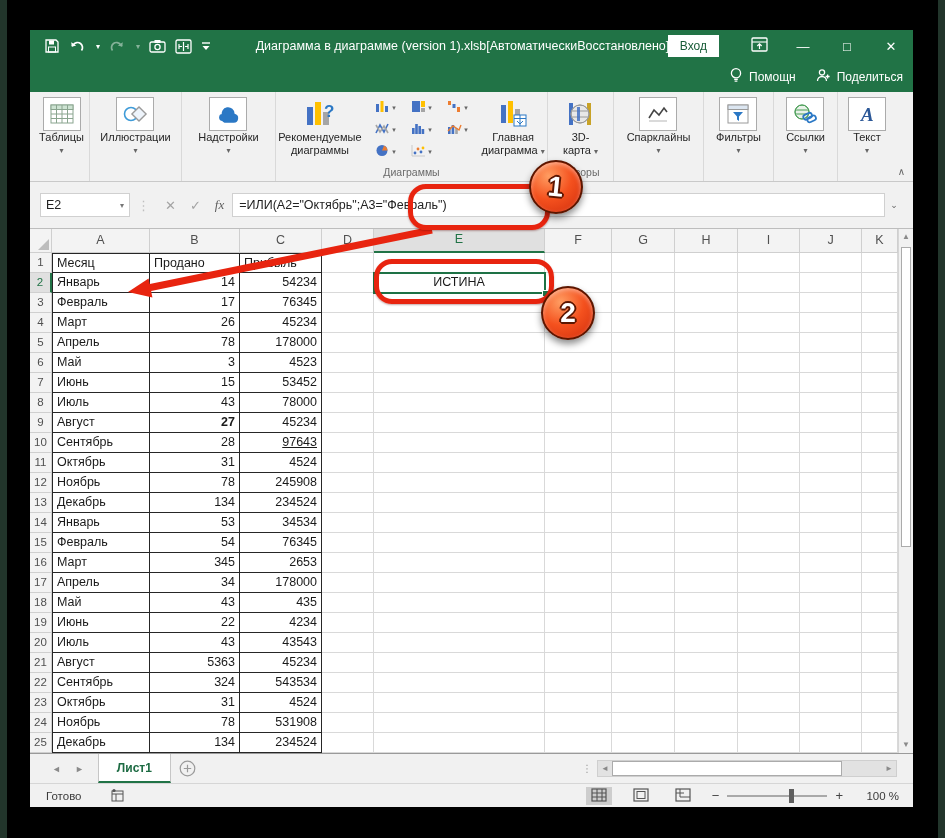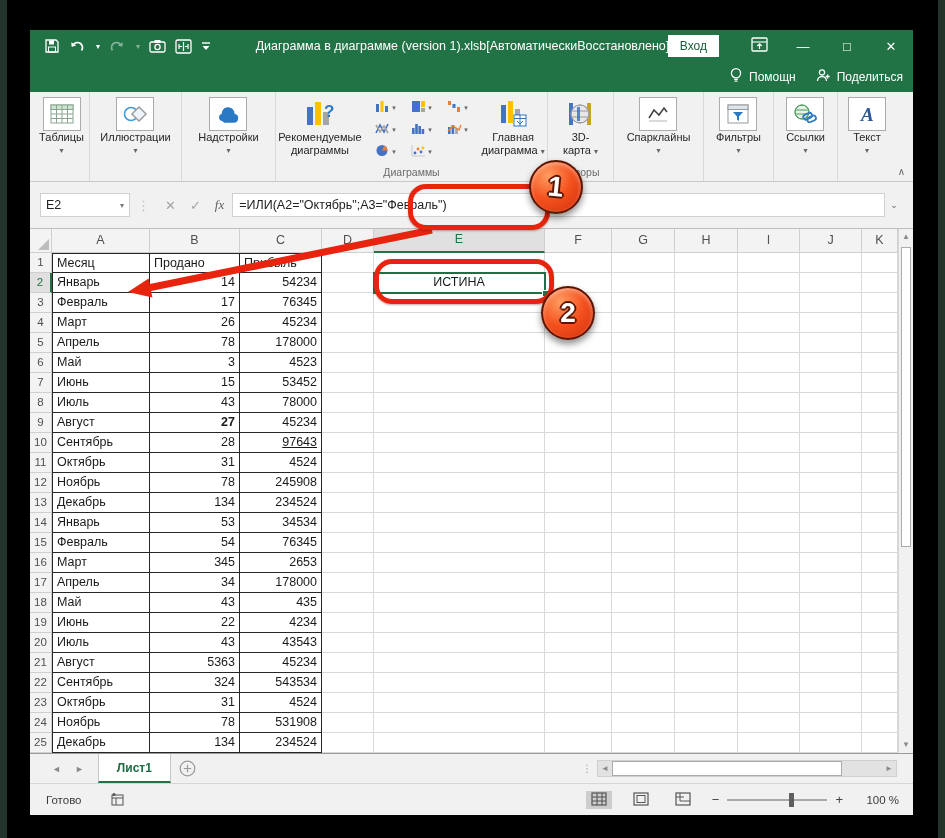--- a/index.html
+++ b/index.html
@@ -83,21 +83,21 @@
   .stab { background:#fff; border-right:1px solid #c6c6c6; border-left:1px solid #c6c6c6; border-bottom:2px solid #217346; padding:0 18px; display:flex; align-items:center; font-size:12px; font-weight:bold; color:#1d6b43; }
   .addsheet { width:34px; display:flex; align-items:center; justify-content:center; color:#8a8a8a; }
   .hscroll-zone { margin-left:auto; display:flex; align-items:center; padding-right:16px; gap:4px; }
   .hs-dots { color:#9a9a9a; font-size:10px; letter-spacing:1px; }
   .hs { width:300px; height:17px; background:#e2e2e2; border:1px solid #cfcfcf; display:flex; align-items:stretch; }
   .hs .harr { width:14px; display:flex; align-items:center; justify-content:center; font-size:8px; color:#8a8a8a; }
   .hs .hthumb { flex:0 0 230px; background:#fff; border:1px solid #ababab; }
   .hs .hgap { flex:1; }
 
   
-  .statusbar { position:absolute; left:0; top:753px; width:883px; height:32px; background:#f1f1f1; border-top:1px solid #d6d6d6; display:flex; align-items:center; font-size:11.5px; color:#3b3b3b; }
+  .statusbar { position:absolute; left:0; top:753px; width:883px; height:24px; background:#f1f1f1; border-top:1px solid #d6d6d6; display:flex; align-items:center; font-size:11.5px; color:#3b3b3b; }
   .status-left { display:flex; align-items:center; gap:28px; padding-left:16px; }
   .status-right { margin-left:auto; display:flex; align-items:center; gap:16px; padding-right:14px; }
   .viewbtn { width:26px; height:18px; display:flex; align-items:center; justify-content:center; }
   .viewbtn.active { background:#cdcdcd; }
   .zoomctl { display:flex; align-items:center; gap:8px; }
   .ztrack { width:100px; height:2px; background:#a9a9a9; position:relative; }
   .zthumb { position:absolute; left:62px; top:-6px; width:5px; height:14px; background:#5f5f5f; }
   .zsign { font-size:13px; color:#444; }
   .zoomlbl { width:40px; text-align:right; }
 

